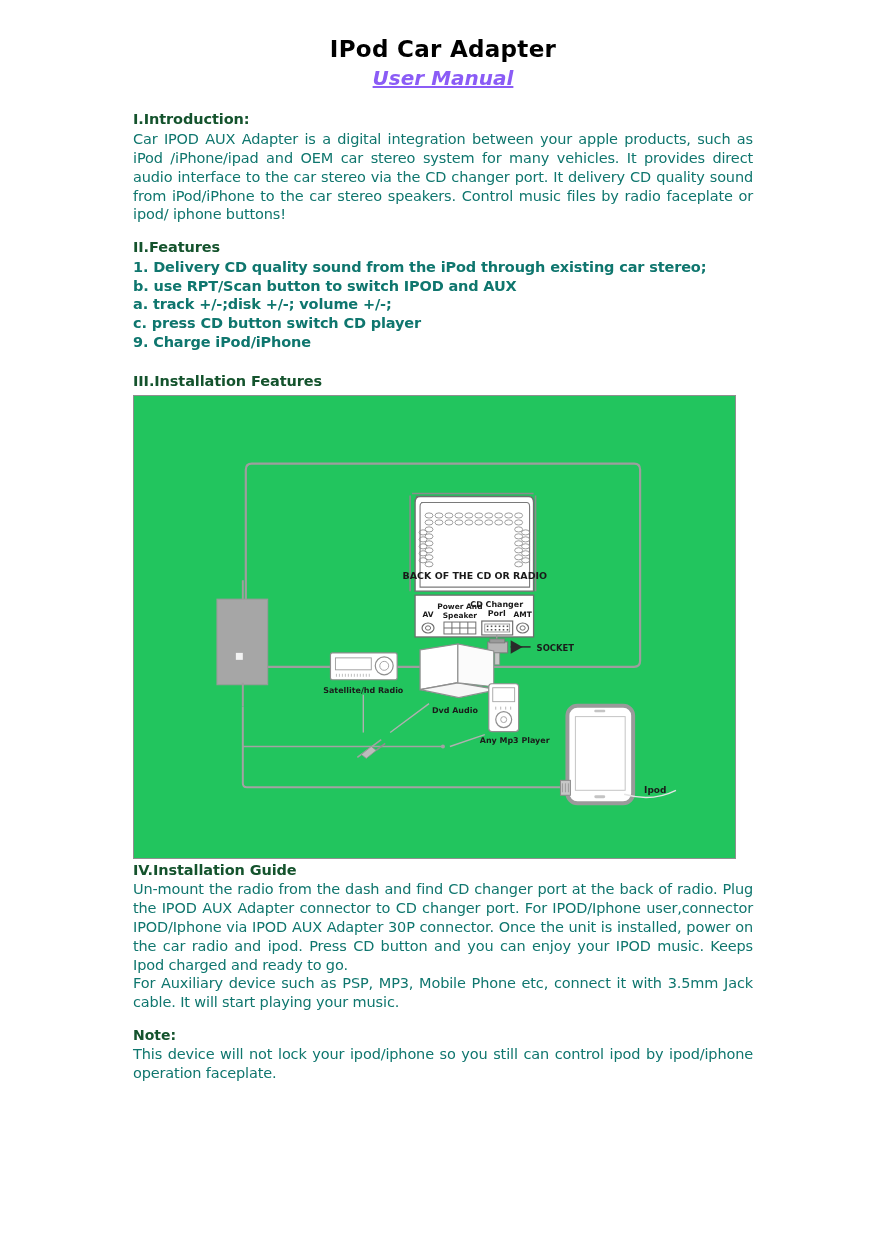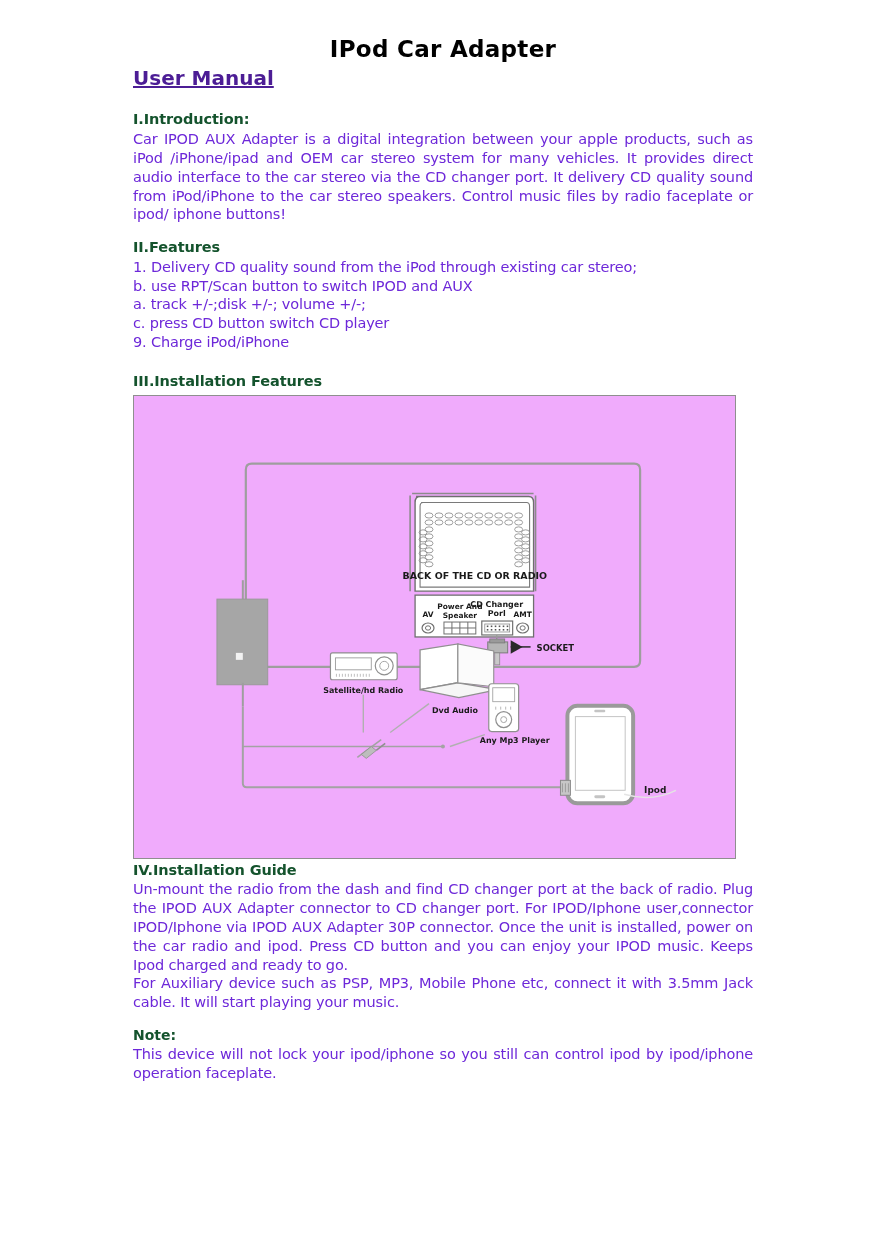--- a/index.html
+++ b/index.html
@@ -34,27 +34,28 @@
   .doc-title {
     text-align: center;
     font-size: 23px;
     font-weight: bold;
     letter-spacing: 0.3px;
     line-height: 1.15;
     margin: 0;
     color: #000;
   }
   .doc-subtitle {
-    text-align: left;
+    text-align: center;
     font-size: 20px;
     font-weight: bold;
     text-decoration: underline;
     margin: 4px 0 0 0;
     line-height: 1.2;
-    color: #4c1d95;
+    color: #8b5cf6;
+    font-style: italic;
   }
 
   
   .section-heading {
     color: #14532d;
     font-weight: bold;
     font-size: 14.5px;
     margin: 0;
     line-height: 1.35;
     letter-spacing: -0.1px;
@@ -66,35 +67,35 @@
     margin: 0;
     line-height: 1.35;
   }
 
   
   .body-text {
     font-size: 14.5px;
     line-height: 1.30;
     margin: 0;
     text-align: justify;
-    color: #6d28d9;
+    color: #0f766e;
     letter-spacing: -0.15px;
   }
-  .body-text.nojust { text-align: left; }
+  .body-text.nojust { text-align: left; font-weight: bold; }
   .gap-lg { height: 20px; }
   .gap-md { height: 14px; }
 
   
   .diagram-box {
     position: relative;
     margin-top: 3px;
     width: 603px;
     height: 464px;
     border: 1px solid #8f8f8f;
-    background: #f0abfc;
+    background: #22c55e;
     overflow: hidden;
   }
   .diagram-svg { display: block; width: 100%; height: 100%; }
 </style>
 </head>
 <body>
 
 <div class="page">
   <div class="content">
 

